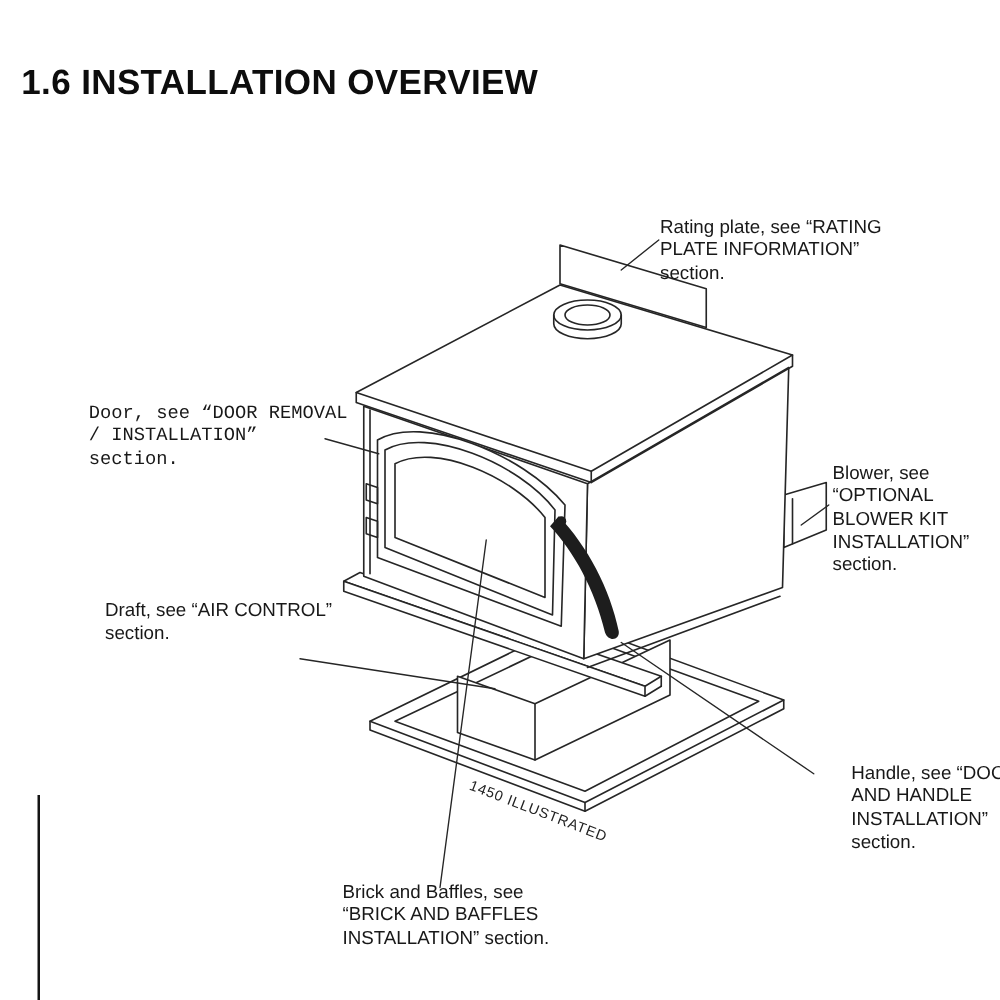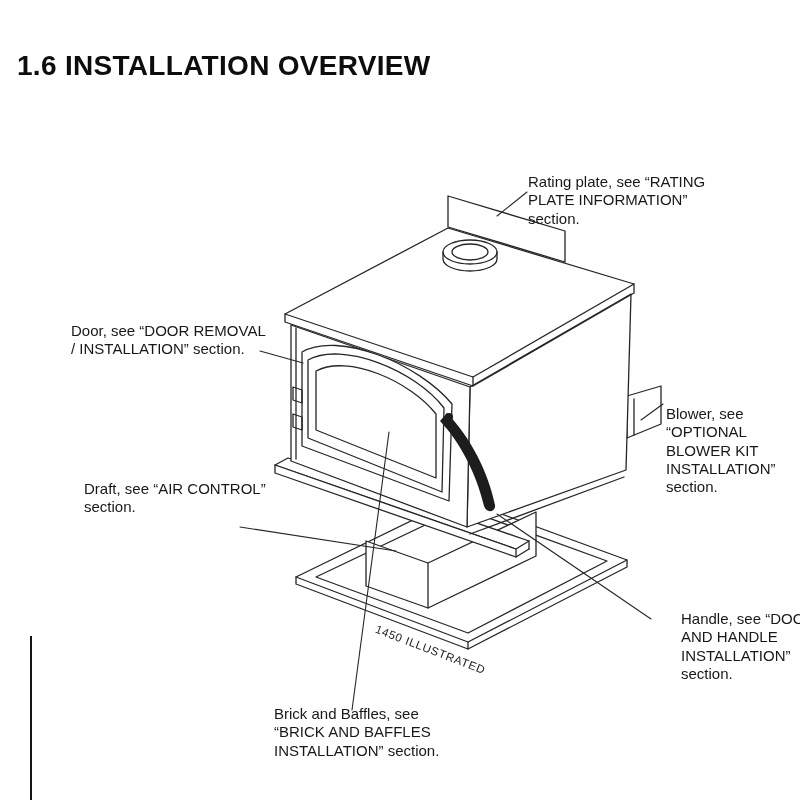--- a/index.html
+++ b/index.html
@@ -26,22 +26,22 @@
     white-space: nowrap;
   }
   .callout {
     position: absolute;
     white-space: pre-line;
     font-size: 15px;
     line-height: 1.22;
     color: #181818;
   }
   .callout-rating  { left: 528px; top: 140px; width: 205px; margin-top: 33px; }
-  .callout-door    { left: 71px;  top: 322px; width: 215px; }
-  .callout-blower  { left: 666px; top: 405px; width: 130px; }
+  .callout-door    { left: 71px;  top: 322px; width: 215px; font-family: Liberation Mono, monospace; }
+  .callout-blower  { left: 666px; top: 370px; width: 130px; }
   .callout-draft   { left: 84px;  top: 480px; width: 255px; }
   .callout-handle  { left: 653px; top: 610px; width: 145px; margin-left: 28px; }
   .callout-brick   { left: 274px; top: 705px; width: 200px; }
   .model-note {
     position: absolute;
     left: 378px;
     top: 623px;
     font-size: 11.5px;
     letter-spacing: 0.7px;
     color: #222222;

